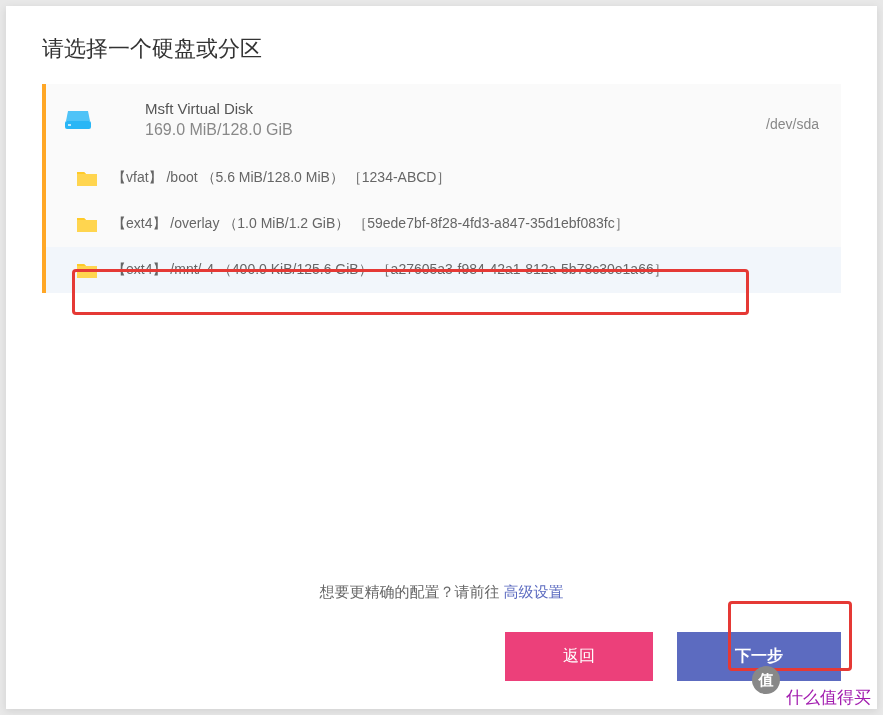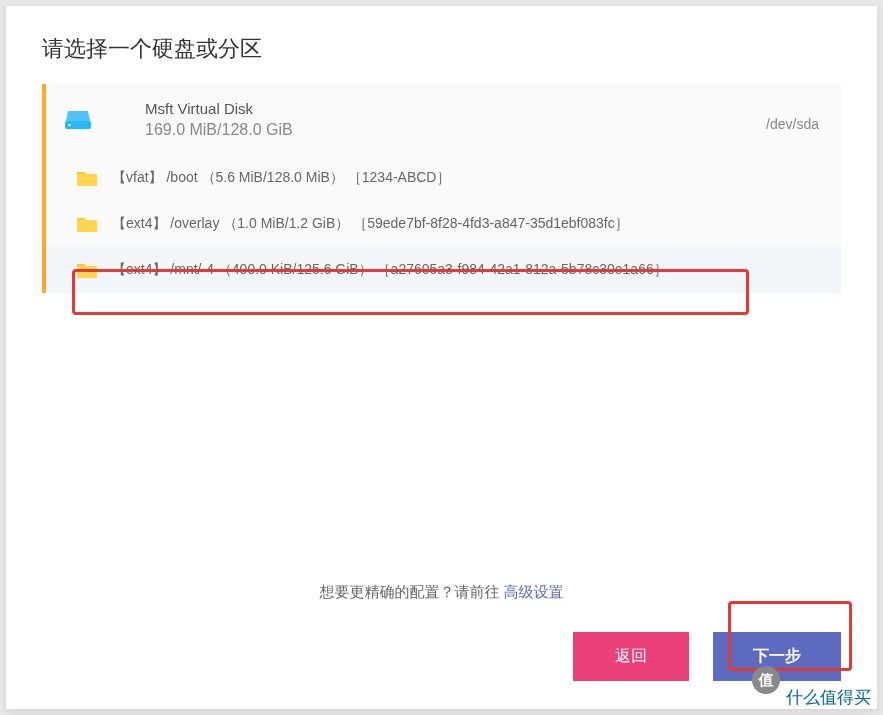--- a/index.html
+++ b/index.html
@@ -124,21 +124,21 @@
       color: #5c6bc0;
       cursor: pointer;
     }
     .button-row {
       display: flex;
       justify-content: flex-end;
       padding: 12px 36px 28px 36px;
       gap: 24px;
     }
     .btn {
-      padding: 14px 40px;
+      padding: 14px 58px;
       border: none;
       font-size: 16px;
       color: white;
       cursor: pointer;
       min-width: 116px;
       text-align: center;
     }
     .btn-back {
       background: #ec407a;
     }
@@ -162,21 +162,21 @@
       background: #888;
       color: white;
       display: flex;
       align-items: center;
       justify-content: center;
       font-size: 15px;
       font-weight: bold;
     }
     .watermark-text {
       font-size: 17px;
-      color: #0369a1;
+      color: #a21caf;
       font-weight: 500;
       margin-top: 35px;
     }
   </style>
 </head>
 <body>
 
 <div class="dialog">
   <div class="dialog-title">请选择一个硬盘或分区</div>
 

